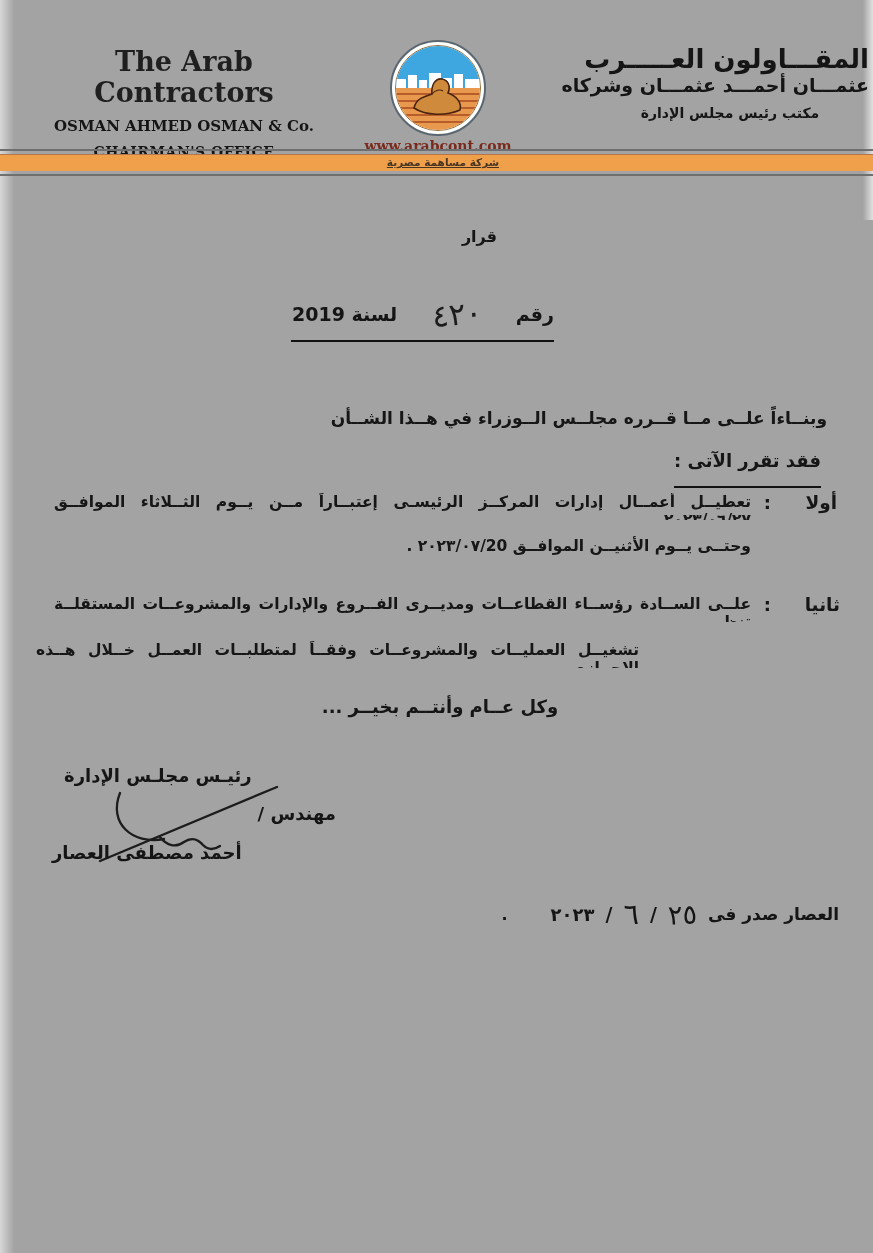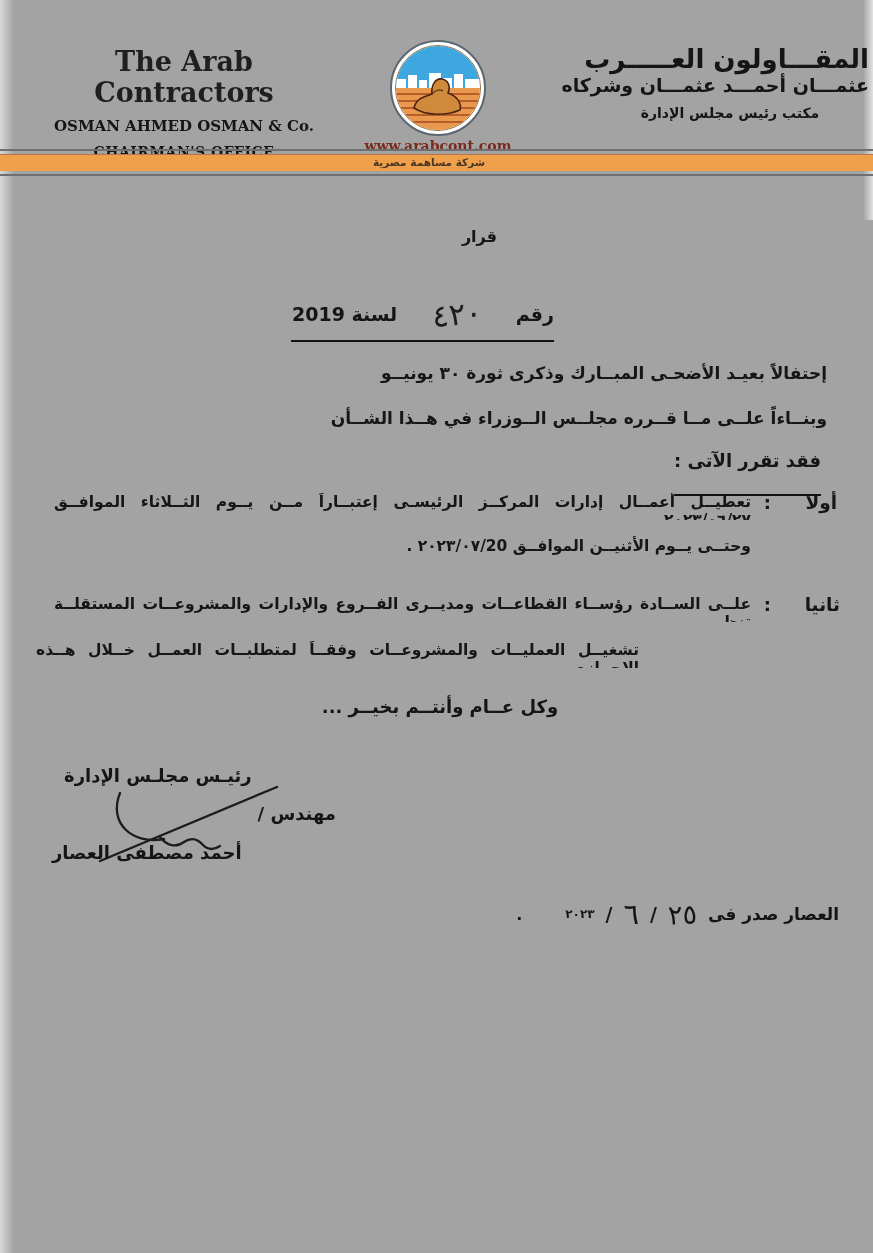--- a/index.html
+++ b/index.html
@@ -22,58 +22,58 @@
   .logo-url{left:362px;top:138px;width:152px;text-align:center;
             font-family:"DejaVu Serif",serif;font-weight:700;font-size:14px;color:#7a2a1d;}
   
   .ar-block{right:4px;top:44px;width:350px;direction:rtl;text-align:right;}
   .ar-company{font-size:26px;font-weight:700;}
   .ar-owners{font-size:19px;font-weight:700;}
   .ar-office{font-size:14px;font-weight:700;margin-top:9px;text-align:center;padding-left:72px;}
   
   .band-line1{left:0;right:0;top:149px;height:2px;background:#6f6f6f;}
   .band-bar{left:0;right:0;top:154px;height:16px;background:#f0a04a;border-top:1px solid #b7764a;}
-  .band-label{left:344px;top:156px;width:170px;text-align:center;direction:rtl;
-              font-size:10.5px;font-weight:700;color:#473423;}
+  .band-label{left:329px;top:156px;width:170px;direction:rtl;
+              font-size:10.5px;font-weight:700;color:#473423;text-decoration:underline;}
   .band-line2{left:0;right:0;top:174px;height:2px;background:#6f6f6f;}
   
   .t1{left:377px;top:227px;width:120px;text-align:right;font-size:16px;font-weight:700;direction:rtl;}
   .t2{left:302px;top:268px;width:270px;text-align:center;font-size:20px;font-weight:700;direction:rtl;}
   .trow{left:292px;top:296px;width:262px;height:44px;display:flex;direction:rtl;
         justify-content:space-between;align-items:flex-start;}
   .t-num-label,.t-year{font-size:19px;font-weight:700;margin-top:7px;}
   .t-num-value{font-size:31px;font-weight:400;transform:rotate(-5deg);color:#1c1c1c;}
   .t-underline{left:291px;top:340px;width:263px;height:2px;background:#121212;}
   
   .bline{position:absolute;direction:rtl;font-weight:700;white-space:nowrap;color:#161616;}
   .just{white-space:normal;text-align:justify;text-align-last:justify;overflow:hidden;max-height:27px;}
   .intro1{right:46px;top:363px;font-size:17px;}
   .intro2{right:46px;top:408px;font-size:17px;}
-  .heading{right:52px;top:450px;font-size:18px;border-bottom:2.5px solid #121212;padding-bottom:23px;}
+  .heading{right:52px;top:450px;font-size:18px;border-bottom:2.5px solid #121212;padding-bottom:15px;}
   .f-label{right:36px;top:492px;font-size:18.5px;}
   .f-colon{right:102px;top:492px;font-size:18px;}
   .f-line1{right:122px;left:54px;top:493px;font-size:15.5px;}
   .f-line2{right:122px;top:537px;font-size:15.5px;}
   .s-label{right:33px;top:594px;font-size:18.5px;}
   .s-colon{right:102px;top:594px;font-size:18px;}
   .s-line1{right:122px;left:54px;top:595px;font-size:15.5px;}
   .s-line2{right:234px;left:36px;top:641px;font-size:15.5px;}
   .closing{left:250px;top:696px;width:380px;text-align:center;font-size:18px;direction:rtl;font-weight:700;position:absolute;}
   
   .sig-title{left:64px;top:765px;font-size:18px;font-weight:700;direction:rtl;}
   .sig-prefix{left:236px;top:803px;width:100px;font-size:18px;font-weight:700;direction:rtl;text-align:right;}
   .sig-svg{left:72px;top:779px;}
   .sig-name{left:52px;top:842px;font-size:18px;font-weight:700;direction:rtl;}
   
   .issued{right:34px;top:897px;display:flex;direction:rtl;align-items:center;gap:11px;position:absolute;}
   .iss-city{font-size:17px;font-weight:700;}
   .iss-day{font-size:27px;font-weight:400;transform:rotate(-3deg);}
   .iss-slash{font-size:19px;font-weight:700;}
   .iss-month{font-size:29px;font-weight:400;}
-  .iss-year{font-size:12px;font-weight:700;letter-spacing:1px;margin-left:32px;}
+  .iss-year{font-size:18px;font-weight:700;letter-spacing:1px;margin-left:32px;}
   .iss-dot{font-size:16px;font-weight:700;}
 </style>
 </head>
 <body>
 
 <div class="page">
   <div class="edge-l"></div>
   <div class="edge-r"></div>
 
   <div class="abs en-block">
@@ -123,21 +123,20 @@
   <div class="abs band-line2"></div>
 
   <div class="abs t1">قرار</div>
   <div class="abs trow">
     <span class="t-num-label">رقم</span>
     <span class="t-num-value">٤٢٠</span>
     <span class="t-year">لسنة 2019</span>
   </div>
   <div class="abs t-underline"></div>
 
-  <div class="bline intro1">إحتفالاً بعيـد الأضحـى المبــارك  وذكرى ثورة ٣٠ يونيــو</div>
   <div class="bline intro2">وبنــاءاً علــى مــا قــرره مجلــس الــوزراء في هــذا الشــأن</div>
   <div class="bline heading">فقد تقرر الآتى :</div>
 
   <div class="bline f-label">أولا</div>
   <div class="bline f-colon">:</div>
   <div class="bline f-line1 just">تعطيــل أعمــال إدارات المركــز الرئيسـى إعتبــاراً مــن يــوم الثــلاثاء الموافــق ٢٠٢٣/٠٦/٢٧</div>
   <div class="bline f-line2">وحتــى يــوم الأثنيــن الموافــق ٢٠٢٣/٠٧/20 .</div>
 
   <div class="bline s-label">ثانيا</div>
   <div class="bline s-colon">:</div>

